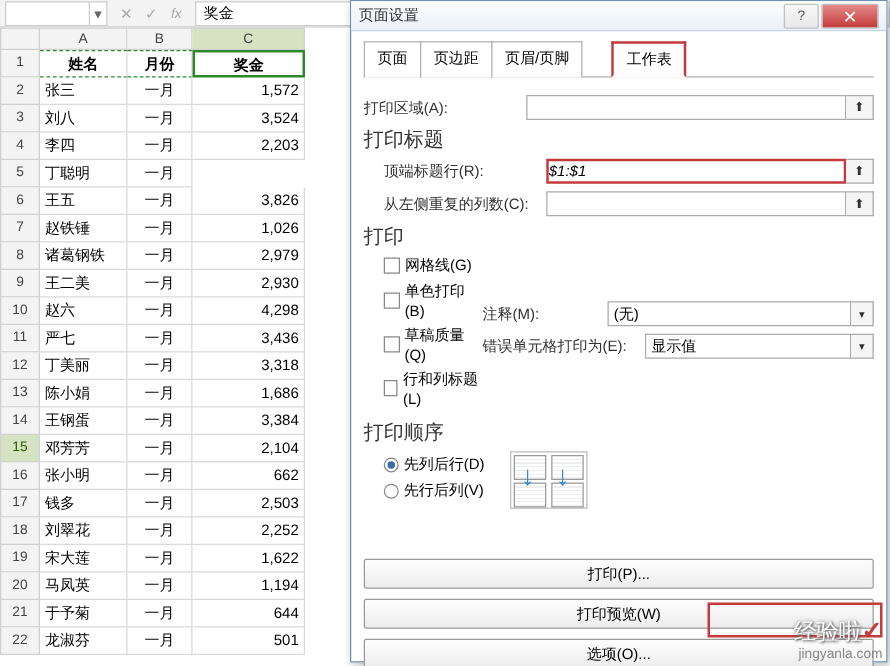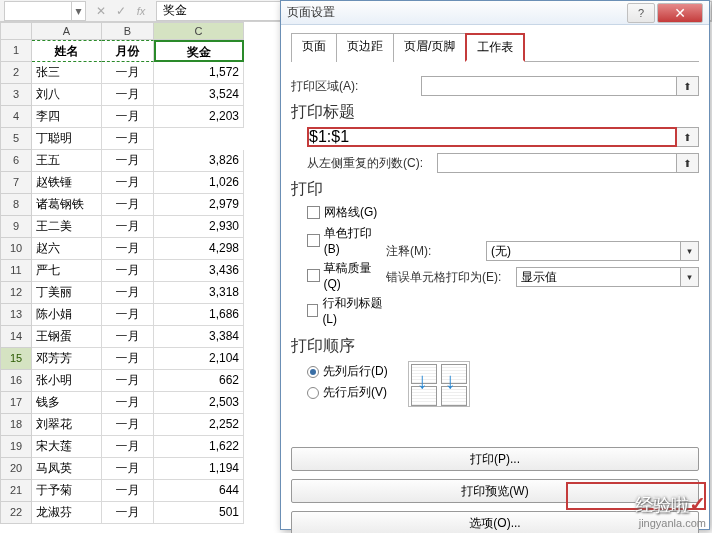--- a/index.html
+++ b/index.html
@@ -38,25 +38,25 @@
 
 .dialog { position: absolute; left: 280px; top: 0; width: 430px; height: 530px; border: 1px solid #6b8fb5; background: #fff; box-shadow: 2px 2px 8px rgba(0,0,0,0.3); }
 .titlebar { height: 24px; background: linear-gradient(#fdfdfd, #e9f0f8); display: flex; align-items: center; padding: 0 6px; border-bottom: 1px solid #c7d6e6; }
 .titlebar-title { flex: 1; font-size: 12px; color: #333; }
 .tb-btn { width: 28px; height: 20px; border: 1px solid #c0c0c0; background: linear-gradient(#f8f8f8,#e8e8e8); margin-left: 2px; display: flex; align-items: center; justify-content: center; font-size: 11px; color: #555; border-radius: 2px; }
 .tb-close { width: 46px; background: linear-gradient(#e58a8a,#c43b3b); color: #fff; font-size: 14px; }
 
 .dialog-body { padding: 8px 10px; }
 .tabs { display: flex; gap: 0; border-bottom: 1px solid #b0b0b0; margin-bottom: 14px; }
 .tab { padding: 4px 10px; border: 1px solid #b0b0b0; border-bottom: none; background: #fff; font-size: 12px; margin-right: -1px; margin-bottom: -1px; }
-.tab.active { border: 2px solid #c43b3b; border-bottom: 2px solid #fff; font-weight: normal; z-index: 2; position: relative; }
+.tab.active { border: 2px solid #c43b3b; border-bottom: 2px solid #fff; font-weight: normal; z-index: 2; position: relative; margin-left: 24px; }
 
 .form-row { display: flex; align-items: center; margin-bottom: 6px; font-size: 12px; color: #333; }
 .form-label { width: 130px; }
-.form-input { flex: 1; height: 20px; border: 1px solid #aaa; padding: 2px 0; font-size: 16px; }
+.form-input { flex: 1; height: 20px; border: 1px solid #aaa; padding: 2px 0; font-size: 12px; font-style: italic; }
 .range-btn { width: 22px; height: 20px; border: 1px solid #aaa; border-left: none; background: #f5f5f5; display: flex; align-items: center; justify-content: center; font-size: 10px; }
 .highlighted-input { border: 2px solid #c43b3b !important; }
 
 .section-label { font-size: 16px; margin: 6px 0 4px 0; color: #333; }
 .indent { margin-left: 16px; }
 
 .checkbox-row { display: flex; align-items: center; margin-bottom: 4px; gap: 4px; }
 .checkbox { width: 13px; height: 13px; border: 1px solid #888; background: #fff; }
 .print-grid { display: flex; align-items: center; }
 .print-left { width: 150px; }
@@ -259,20 +259,21 @@
 
     <div class="form-row">
       <div class="form-label">打印区域(A):</div>
       <input class="form-input" value="" style="">
       <div class="range-btn">⬆</div>
     </div>
 
     <div class="section-label">打印标题</div>
     <div class="indent">
       <div class="form-row">
+        <div class="form-label">顶端标题行(R):</div>
         <input class="form-input highlighted-input" value="$1:$1" style="">
         <div class="range-btn">⬆</div>
       </div>
       <div class="form-row">
         <div class="form-label">从左侧重复的列数(C):</div>
         <input class="form-input" value="" style="">
         <div class="range-btn">⬆</div>
       </div>
     </div>
 

